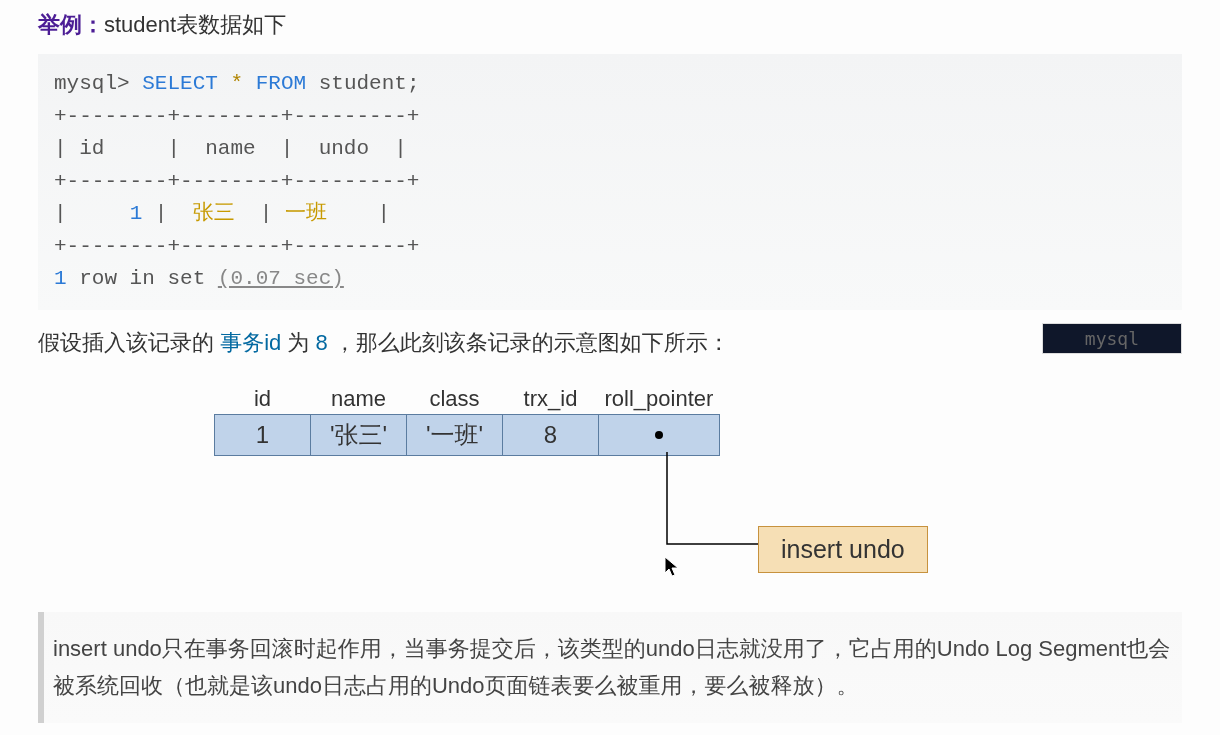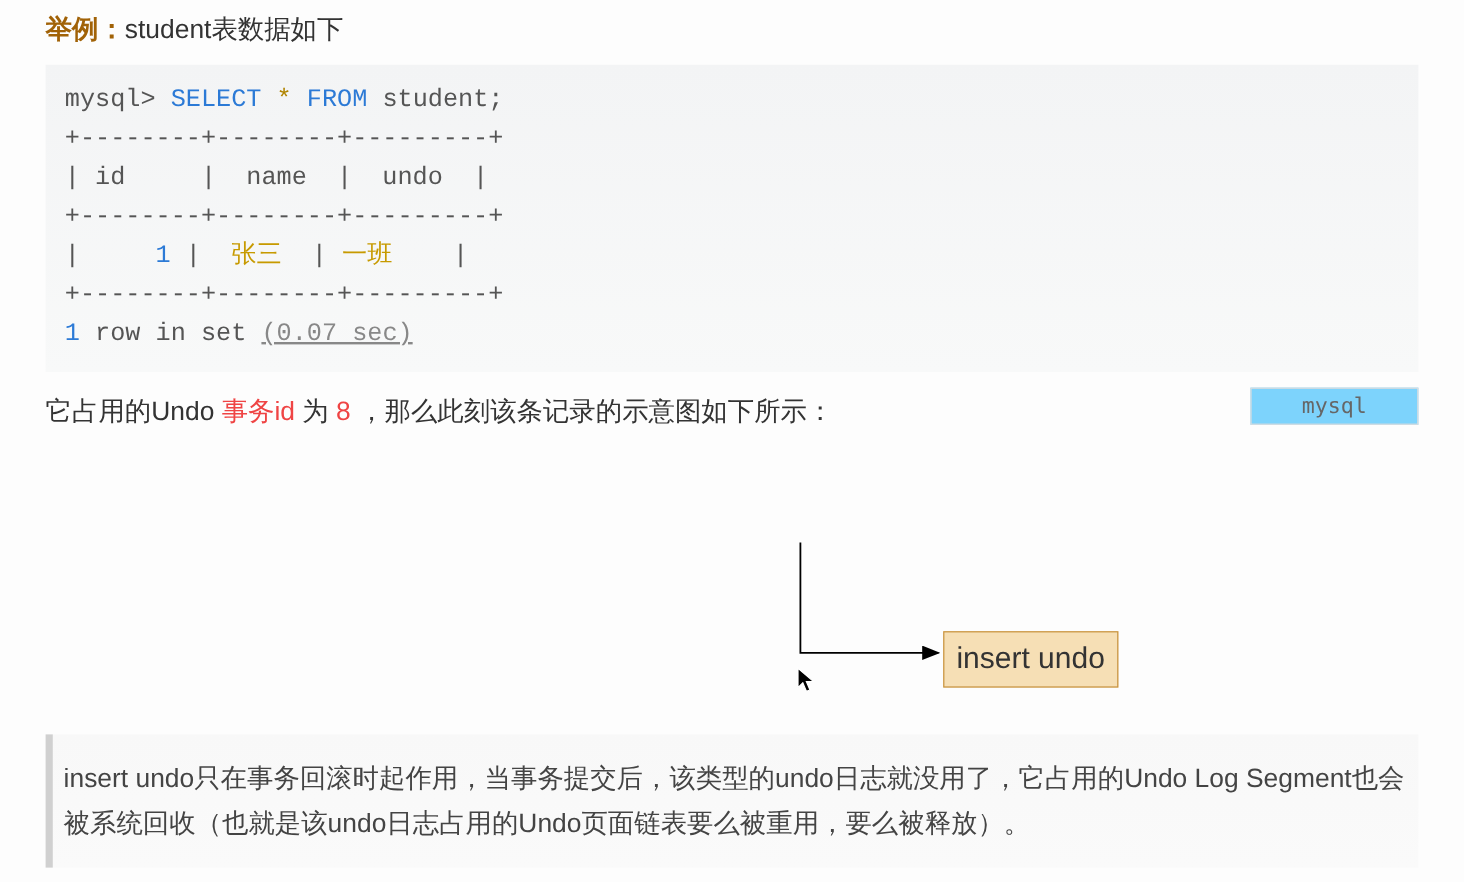--- a/index.html
+++ b/index.html
@@ -12,21 +12,21 @@
   }
   .container {
     padding: 10px 38px 20px 38px;
     position: relative;
   }
   .heading {
     font-size: 22px;
     margin-bottom: 14px;
   }
   .heading .red {
-    color: #a16207;
+    color: #4c1d95;
     font-weight: 700;
   }
   .code-block {
     background: linear-gradient(to bottom, #f3f4f5 0%, #f8f9f9 100%);
     padding: 14px 16px;
     font-family: Consolas, "Courier New", monospace;
     font-size: 21px;
     line-height: 1.55;
     white-space: pre;
     color: #555;
@@ -35,27 +35,27 @@
   .code-block .kw   { color: #2c7ad6; }
   .code-block .num  { color: #2c7ad6; }
   .code-block .sym  { color: #b08400; }
   .code-block .val  { color: #c79a00; }
   .code-block .gray { color: #888; text-decoration: underline; }
 
   .para {
     font-size: 22px;
     margin: 18px 0 14px 0;
   }
-  .para .hl { color: #ef4444; }
+  .para .hl { color: #0369a1; }
 
   .lang-tag {
     position: absolute;
     right: 38px;
     top: 323px;
-    background:#7dd3fc;
+    background:#0f172a;
     border:1px solid #ddd;
     padding:4px 42px;
     font-family: Consolas, monospace;
     font-size: 18px;
     color:#666;
   }
 
   .diagram {
     margin: 26px auto 10px auto;
     width: 820px;
@@ -87,25 +87,25 @@
     position:absolute; left:50%; top:50%; transform:translate(-50%,-50%);
   }
   svg.arrow {
     position:absolute;
     left: 460px;
     top: 68px;
     overflow:visible;
   }
   .undo-box {
     position:absolute;
-    left:586px; top:142px;
+    left:558px; top:142px;
     border:1.5px solid #c7923e;
     background:#f6dfb5;
     font-size:25px;
-    padding:8px 10px;
+    padding:8px 22px;
   }
   .cursor {
     position:absolute;
     left:464px; top:172px;
     font-size:20px;
   }
 
   .quote {
     border-left: 6px solid #d0d0d0;
     background: linear-gradient(to bottom, #f8f8f8, #fafafa);
@@ -127,26 +127,46 @@
 
   <div class="code-block"><span>mysql&gt; </span><span class="kw">SELECT</span> <span class="sym">*</span> <span class="kw">FROM</span> <span>student</span><span>;</span>
 <span>+--------+--------+---------+</span>
 <span>| id     |  name  |  undo  |</span>
 <span>+--------+--------+---------+</span>
 <span>|     </span><span class="num">1</span><span> |  </span><span class="val">张三</span><span>  | </span><span class="val">一班</span><span>    |</span>
 <span>+--------+--------+---------+</span>
 <span class="num">1</span><span> row in set </span><span class="gray">(0.07 sec)</span></div>
 
   <div class="para">
-    <span>它占用的Undo </span><span class="hl">事务id</span><span> 为 </span><span class="hl">8</span><span> ，那么此刻该条记录的示意图如下所示：</span>
+    <span>假设插入该记录的 </span><span class="hl">事务id</span><span> 为 </span><span class="hl">8</span><span> ，那么此刻该条记录的示意图如下所示：</span>
   </div>
 
   <div class="lang-tag">mysql</div>
 
   <div class="diagram">
+    <table class="dia-table">
+      <tbody>
+          <tr>
+        <th>id</th>
+        <th>name</th>
+        <th>class</th>
+        <th>trx_id</th>
+        <th>roll_pointer</th>
+      </tr>
+      <tr>
+        <td>1</td>
+        <td>'张三'</td>
+        <td>'一班'</td>
+        <td>8</td>
+        <td class="rp">
+              <span class="dot"></span>
+            </td>
+      </tr>
+    </tbody>
+      </table>
 
     <svg class="arrow" width="140" height="110">
       <defs>
         <marker id="ah" markerWidth="10" markerHeight="8" refX="9" refY="4" orient="auto">
           <path d="M0,0 L10,4 L0,8 Z" fill="#000"></path>
         </marker>
       </defs>
       <path d="M 7 0 L 7 92 L 122 92" stroke="#000" stroke-width="1.5" fill="none" marker-end="url(#ah)"></path>
     </svg>
 

